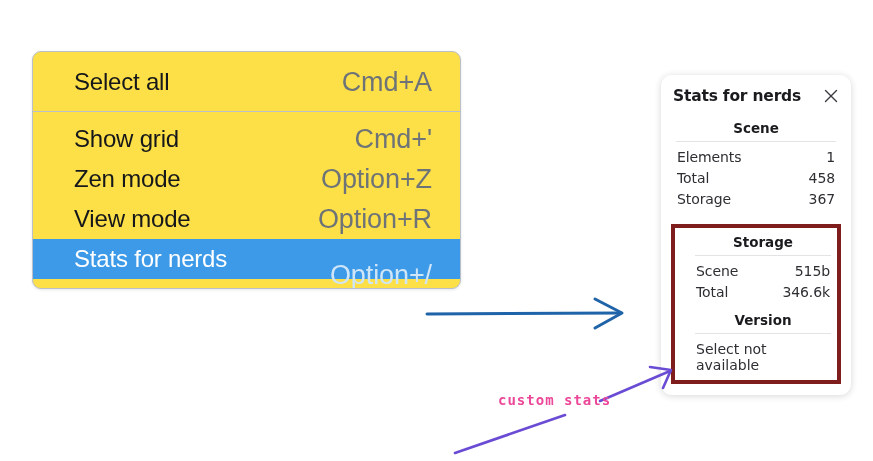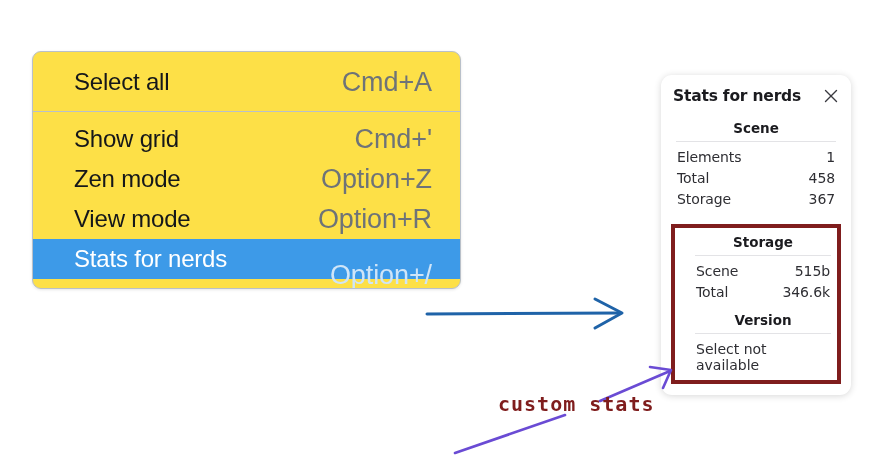--- a/index.html
+++ b/index.html
@@ -140,23 +140,23 @@
     position: absolute;
     left: 0; top: 0;
     width: 873px; height: 461px;
     pointer-events: none;
   }
   #handwritten-label {
     position: absolute;
     left: 498px;
     top: 392px;
     font-family: "DejaVu Sans Mono", monospace;
-    font-size: 20px;
+    font-size: 14px;
     font-weight: bold;
-    color: #7f1d1d;
+    color: #ec4899;
     letter-spacing: 1px;
     white-space: nowrap;
   }
 </style>
 </head>
 <body>
 
 <div id="context-menu">
 
   <div class="menu-group group-top">

